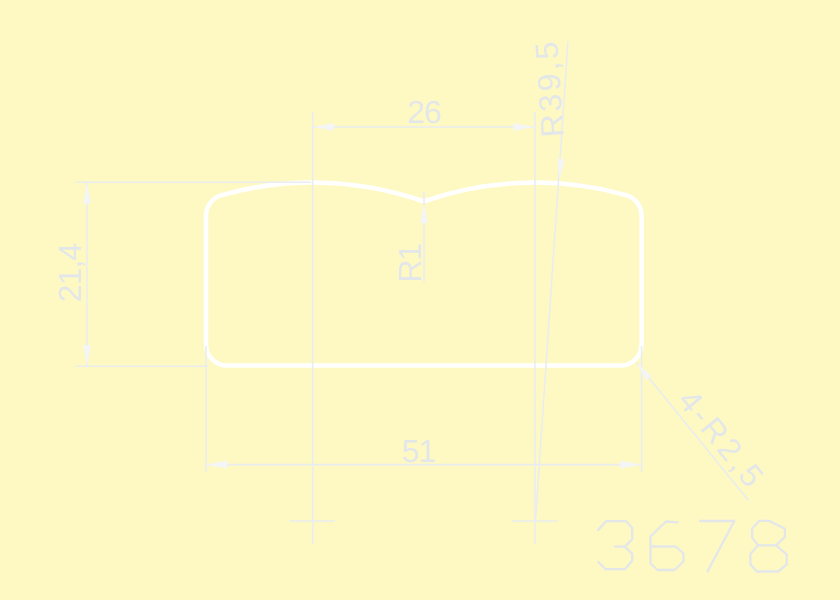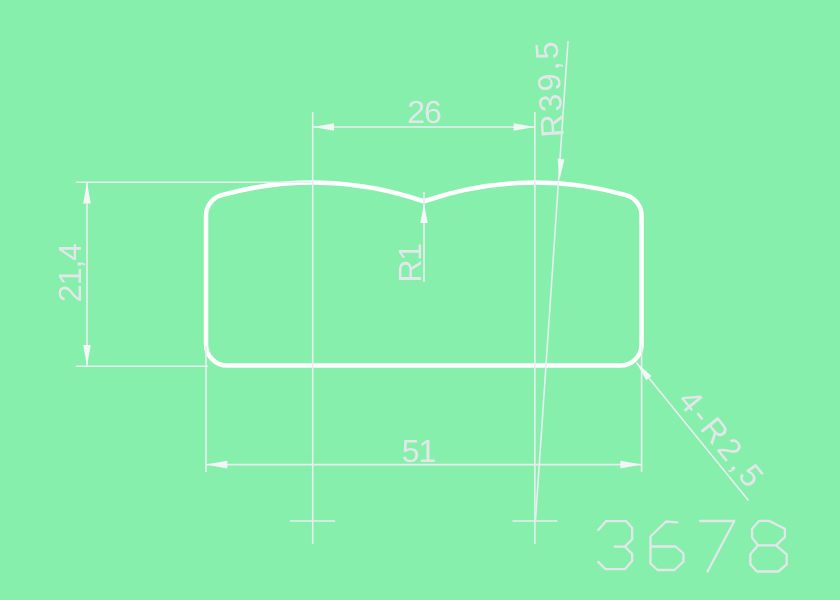--- a/index.html
+++ b/index.html
@@ -1,16 +1,16 @@
 <!DOCTYPE html>
 <html><head>
 <meta charset="utf-8">
 <style>
   html,body{margin:0;padding:0;background:#24292f;}
-  .wrap{width:840px;height:600px;position:relative;overflow:hidden;background:#86efac;}
+  .wrap{width:840px;height:600px;position:relative;overflow:hidden;background:#fef9c3;}
   svg{position:absolute;left:0;top:0;}
   text{font-family:"Liberation Sans",sans-serif;fill:#e3e7ea;fill-opacity:0.999;text-rendering:geometricPrecision;}
 </style>
 </head>
 <body>
 <div class="wrap">
 <svg width="840" height="600" viewBox="0 0 840 600">
 
   <path d="M 206,215.7
            A 21.4 21.4 0 0 1 221.6,195.1

